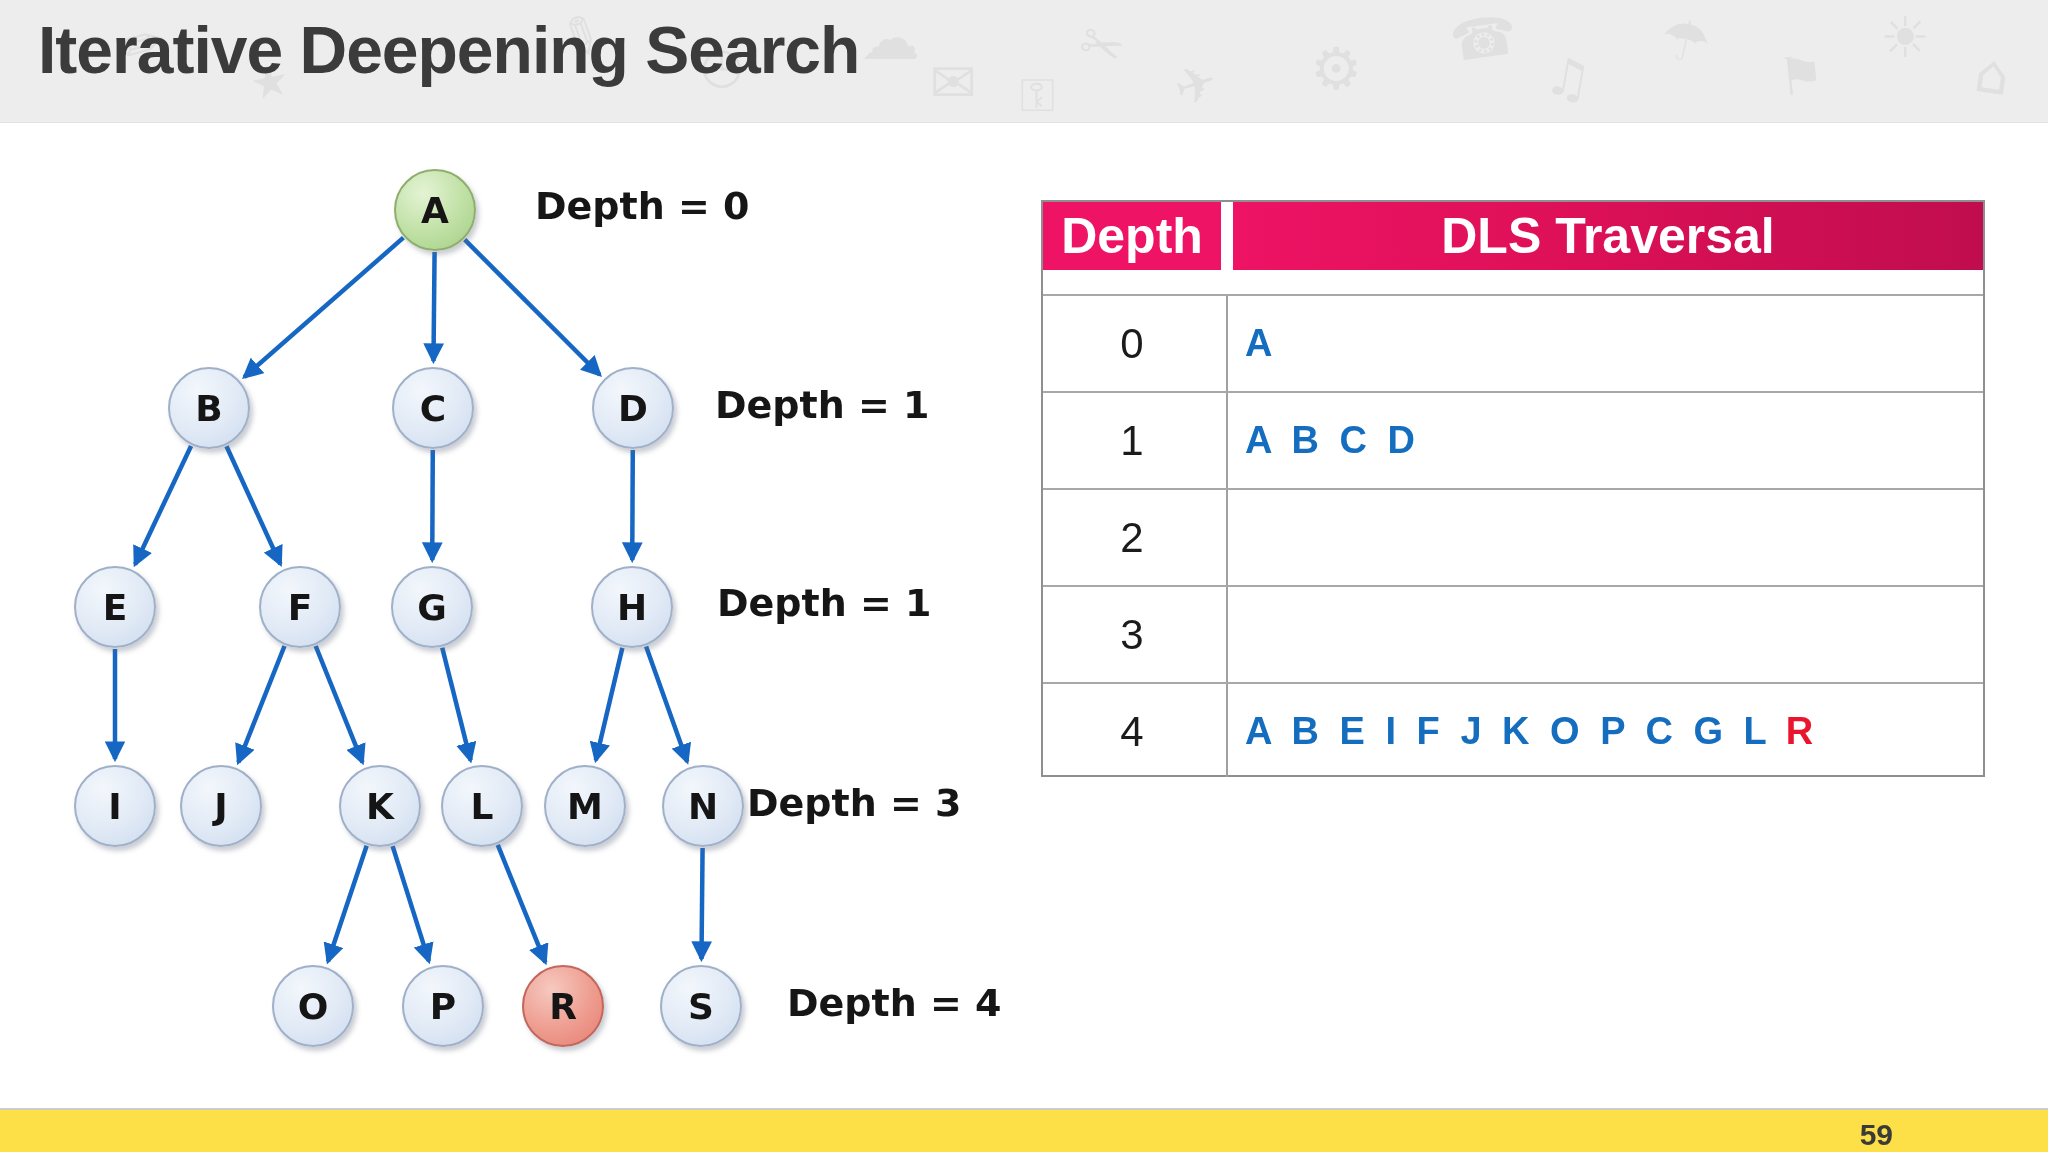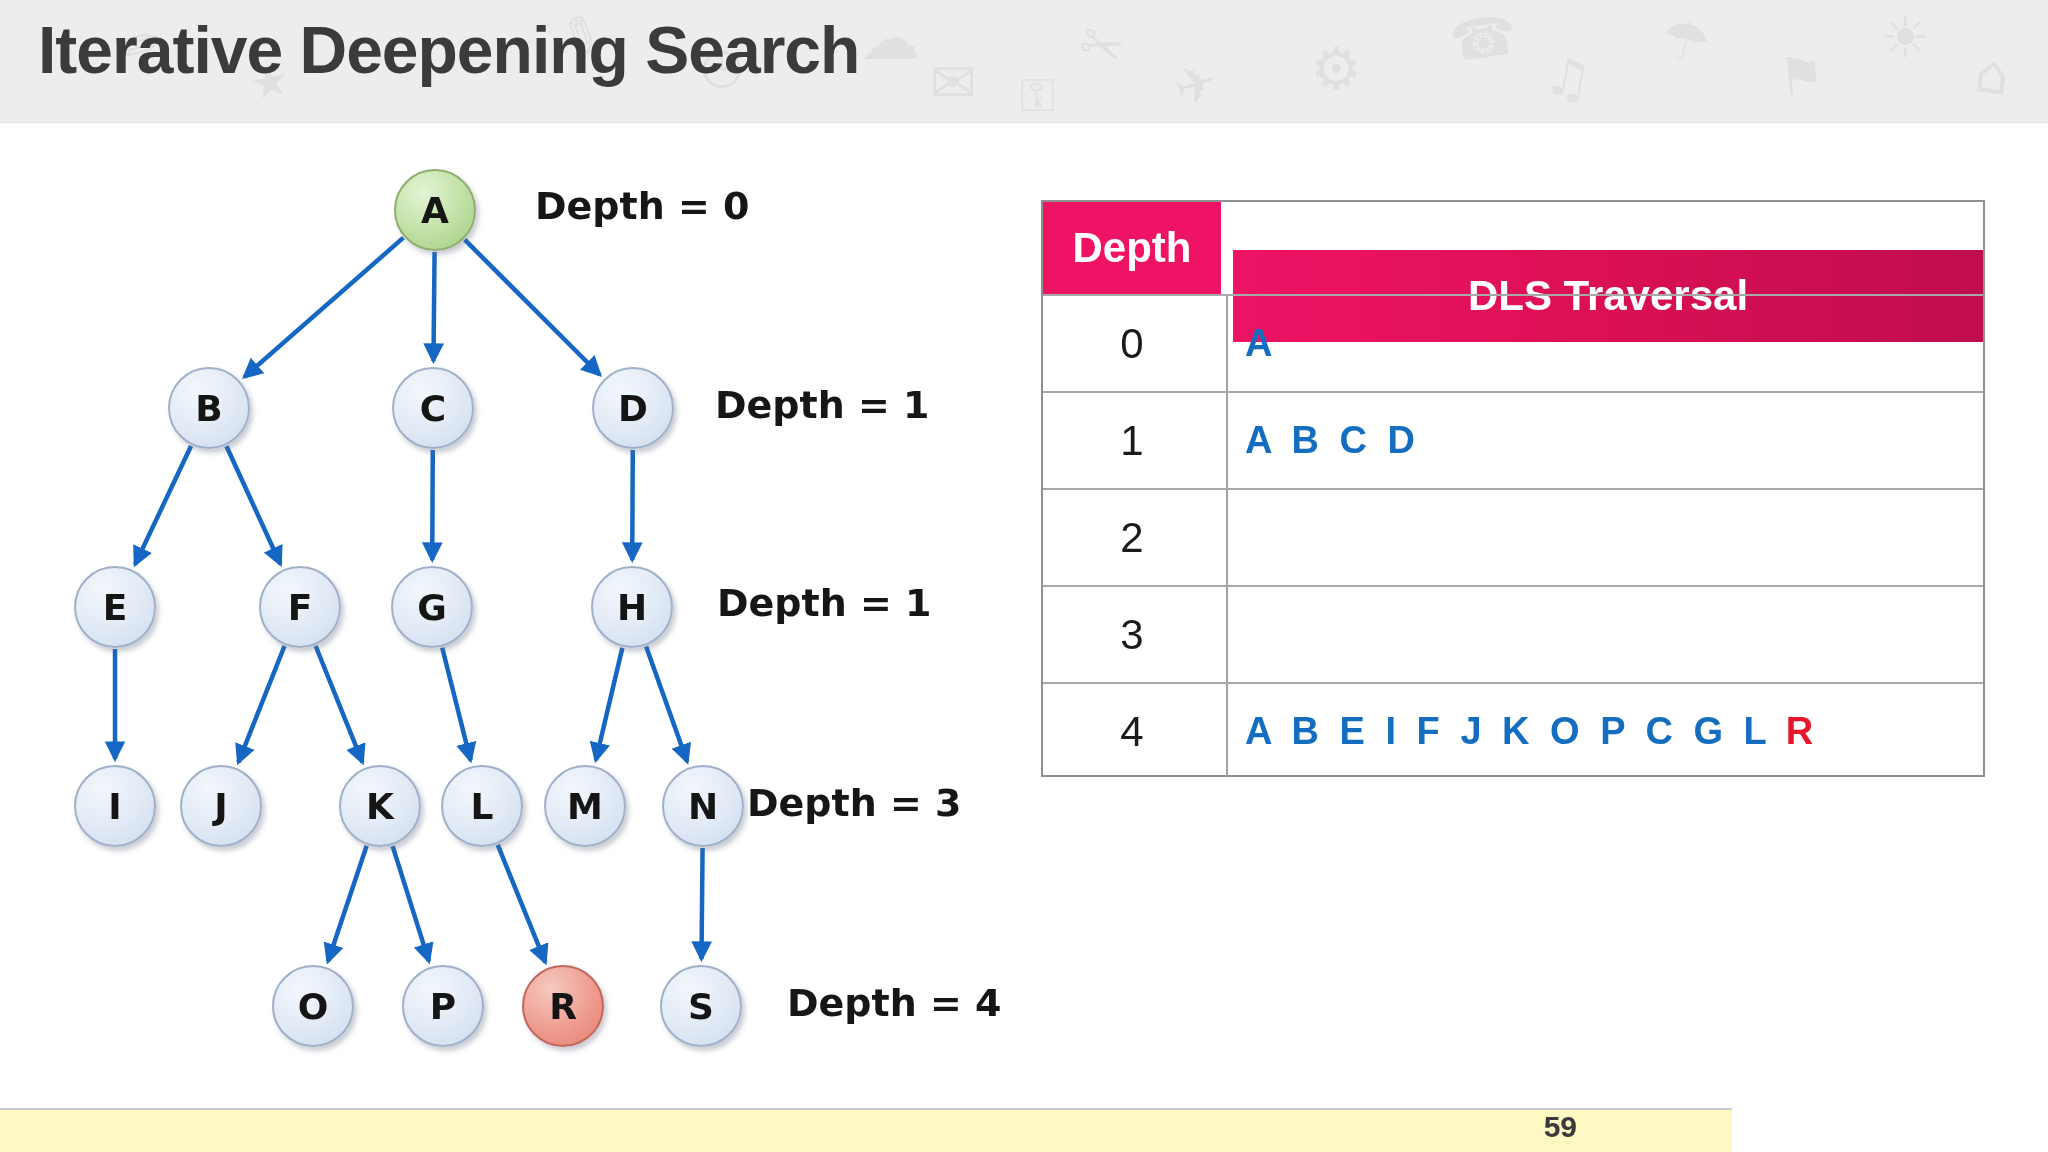--- a/index.html
+++ b/index.html
@@ -16,23 +16,23 @@
     position:absolute;color:rgba(60,60,60,0.07);pointer-events:none;user-select:none;
     font-family:"DejaVu Sans",sans-serif;line-height:1;
   }
   #page-title{
     position:absolute;left:38px;top:12px;
     font-size:66px;font-weight:bold;letter-spacing:-1px;color:#3b3b3b;
     font-family:"Liberation Sans",sans-serif;
   }
   
   #footer-bar{
-    position:absolute;left:0;top:1108px;width:1732px;height:44px;
-    background:#fef9c3;border-top:2px solid #cccccc;box-sizing:border-box;
-    display:flex;align-items:flex-start;justify-content:flex-end;
+    position:absolute;left:0;top:1108px;width:2048px;height:44px;
+    background:#fde047;border-top:2px solid #cccccc;box-sizing:border-box;
+    display:flex;align-items:flex-end;justify-content:flex-end;
   }
   #page-number{font-size:30px;font-weight:bold;color:#3a3a3a;padding-right:155px;}
   
   #tree-svg{position:absolute;left:0;top:0;z-index:1;}
   .node{
     position:absolute;width:82px;height:82px;border-radius:50%;
     display:flex;align-items:center;justify-content:center;z-index:2;
     box-sizing:border-box;
     font-family:"DejaVu Sans",sans-serif;font-size:36px;font-weight:600;color:#151515;
     box-shadow:3px 4px 5px rgba(100,110,130,0.35);
@@ -53,22 +53,22 @@
     position:absolute;z-index:2;
     font-family:"DejaVu Sans",sans-serif;font-size:38px;font-weight:600;color:#161616;
     white-space:nowrap;
   }
   
   #dls-table{
     position:absolute;left:1041px;top:200px;width:944px;height:577px;
     border:2px solid #8f8f8f;box-sizing:border-box;background:#ffffff;z-index:2;
   }
   .th-cell{
-    position:absolute;top:0;height:92px;display:flex;align-items:center;justify-content:center;
-    color:#ffffff;font-size:42px;font-weight:bold;font-family:"Liberation Sans",sans-serif;
+    position:absolute;top:0;height:68px;display:flex;align-items:center;justify-content:center;
+    color:#ffffff;font-size:50px;font-weight:bold;font-family:"Liberation Sans",sans-serif;
   }
   #th-depth{left:0;width:178px;}
   #th-traversal{left:190px;width:750px;}
   #table-body{position:absolute;left:0;top:92px;width:940px;}
   .t-row{
     position:relative;height:97px;border-top:2px solid #a8a8a8;box-sizing:border-box;
     display:flex;align-items:center;
   }
   .depth-cell{
     width:178px;text-align:center;font-size:42px;color:#1b1b1b;
@@ -160,21 +160,21 @@
   <div id="depth-labels">
       <div class="depth-label" style="left: 535px; top: 184px;">Depth = 0</div>
       <div class="depth-label" style="left: 715px; top: 383px;">Depth = 1</div>
       <div class="depth-label" style="left: 717px; top: 581px;">Depth = 1</div>
       <div class="depth-label" style="left: 747px; top: 781px;">Depth = 3</div>
       <div class="depth-label" style="left: 787px; top: 981px;">Depth = 4</div>
     </div>
 
   <div id="dls-table">
     <div class="th-cell" id="th-depth" style="background: rgb(238, 19, 101);">Depth</div>
-    <div class="th-cell" id="th-traversal" style="background: linear-gradient(90deg, rgb(238, 19, 101) 0%, rgb(221, 16, 87) 45%, rgb(192, 13, 78) 100%); margin-top: 48px;">DLS Traversal</div>
+    <div class="th-cell" id="th-traversal" style="background: linear-gradient(90deg, rgb(238, 19, 101) 0%, rgb(221, 16, 87) 45%, rgb(192, 13, 78) 100%);">DLS Traversal</div>
     <div id="col-divider"></div>
     <div id="table-body">
         <div class="t-row">
           <div class="depth-cell">0</div>
           <div class="traversal-cell"><span style="color: rgb(20, 109, 190);">A</span></div>
         </div>
         <div class="t-row">
           <div class="depth-cell">1</div>
           <div class="traversal-cell"><span style="color: rgb(20, 109, 190);">A B C D</span></div>
         </div>

